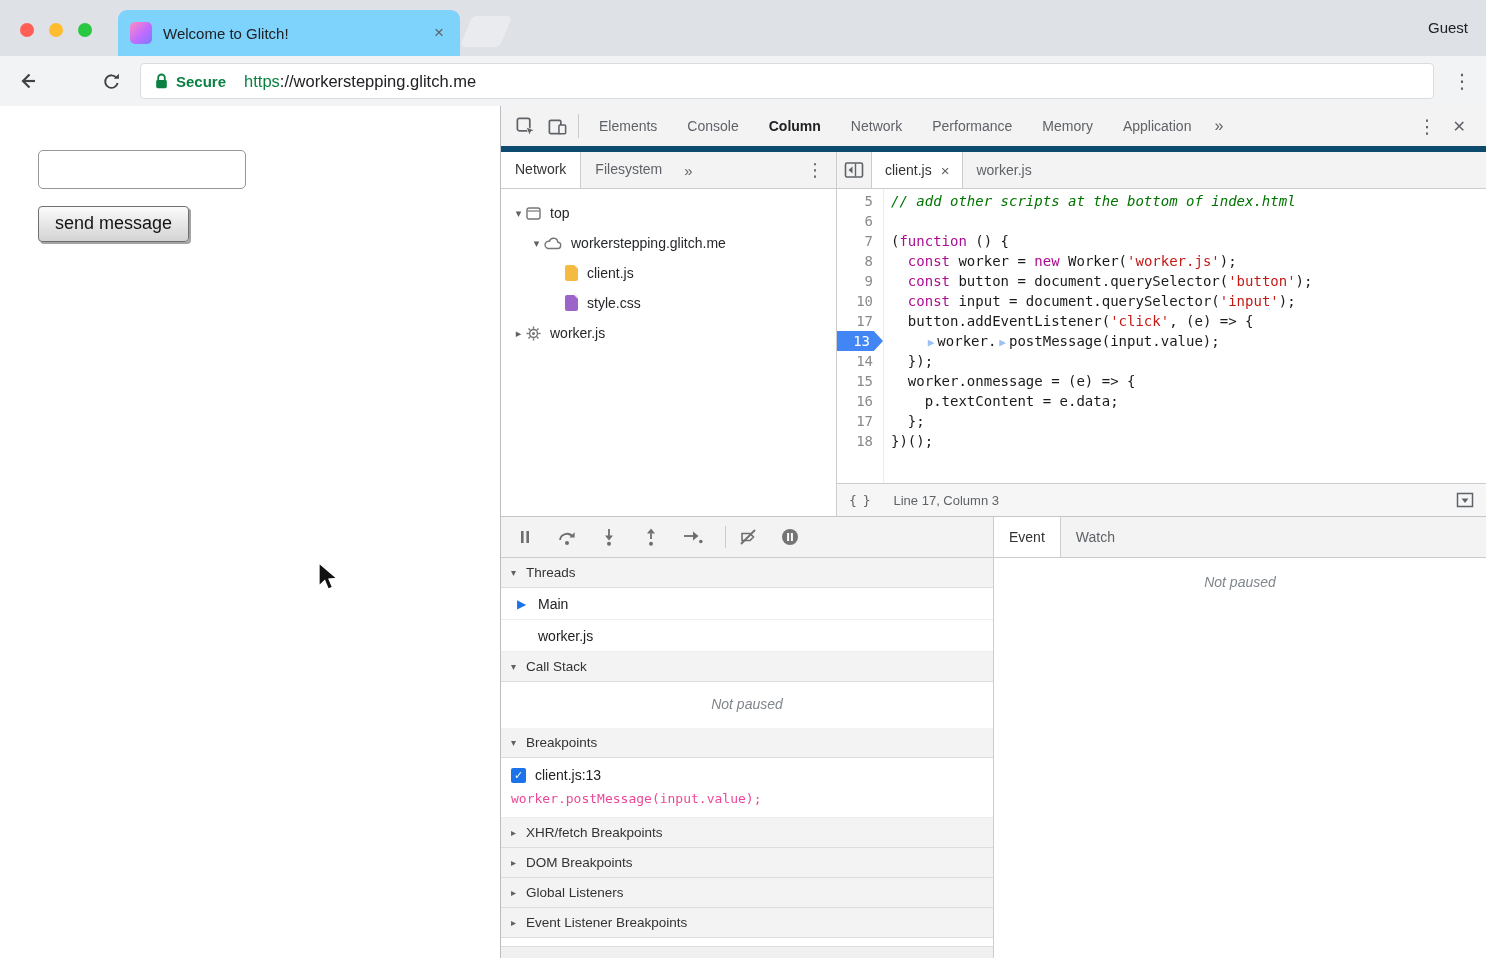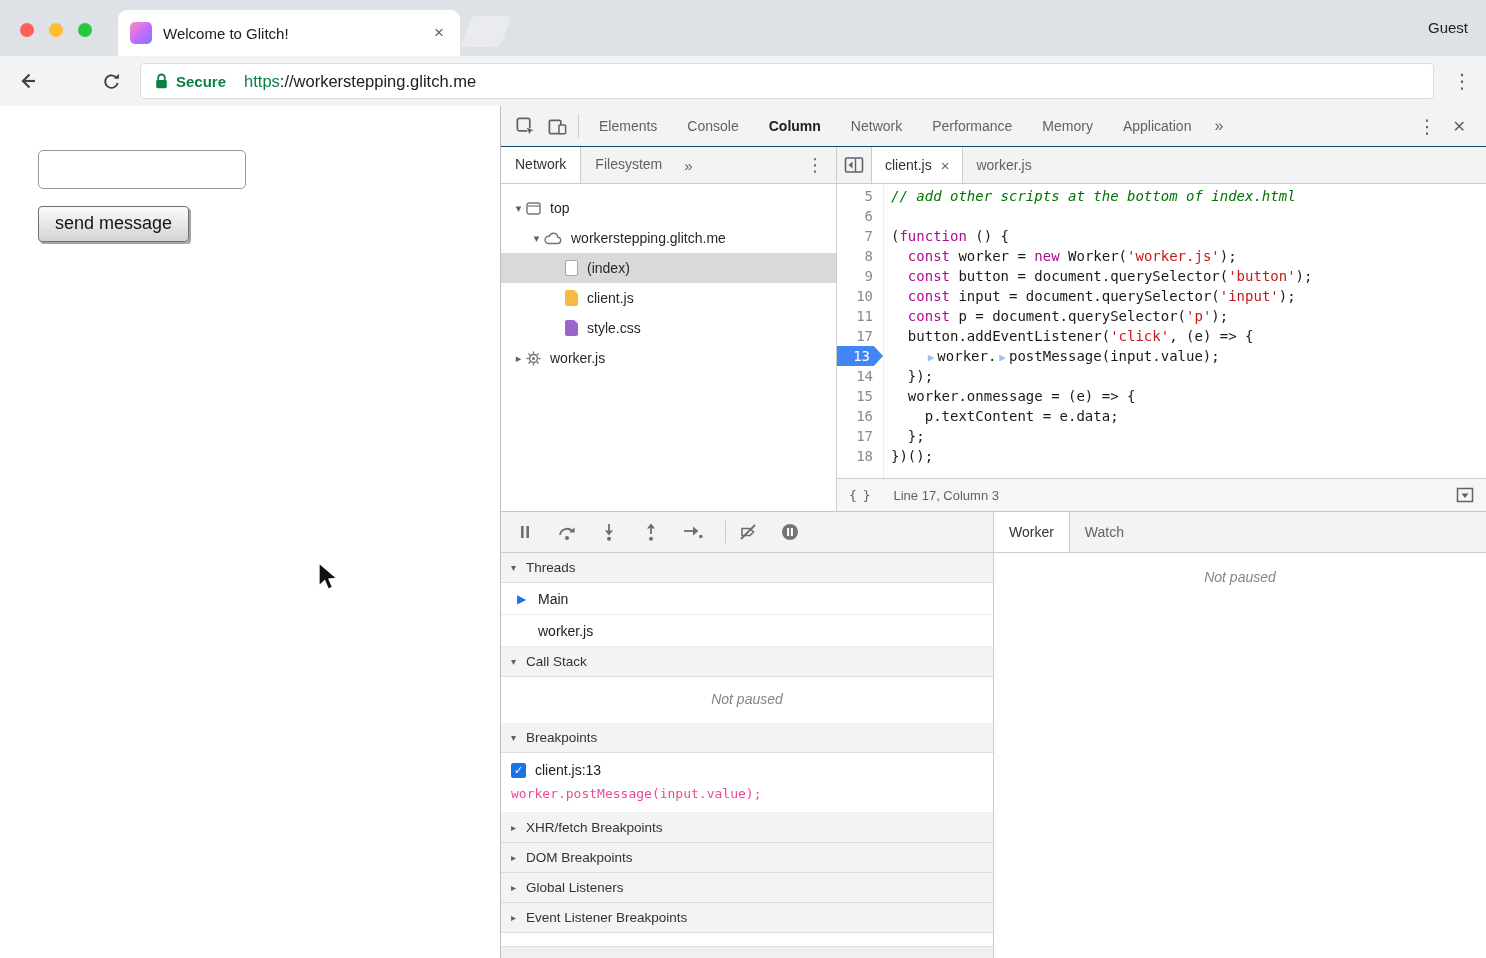--- a/index.html
+++ b/index.html
@@ -4,21 +4,21 @@
 <style>
   html,body{margin:0;padding:0;background:#fff;}
   #app{position:relative;width:1486px;height:958px;overflow:hidden;
        font-family:"Liberation Sans",sans-serif;background:#fff;color:#202124;}
 
   
   .tabstrip{position:absolute;top:0;left:0;right:0;height:56px;background:#dee1e6;}
   .traffic{position:absolute;top:23px;left:20px;display:flex;gap:15px;}
   .light{width:14px;height:14px;border-radius:50%;display:inline-block;}
   .light.red{background:#ff5f57;}.light.yellow{background:#febc2e;}.light.green{background:#28c840;}
-  .tab{position:absolute;left:118px;top:10px;width:342px;height:46px;background:#ffffff;
+  .tab{position:absolute;left:118px;top:10px;width:342px;height:46px;background:#7dd3fc;
        border-radius:9px 9px 0 0;display:flex;align-items:center;padding:0 12px;box-sizing:border-box;}
   .favicon{width:22px;height:22px;border-radius:5px;flex:0 0 auto;
        background:linear-gradient(135deg,#ff8bc0 0%,#c06bff 55%,#7a7bff 100%);}
   .tab-title{margin-left:11px;font-size:15px;color:#202124;flex:1;white-space:nowrap;overflow:hidden;}
   .tab-close{color:#5f6368;font-size:17px;padding:0 4px;cursor:default;}
   .newtab{position:absolute;left:466px;top:16px;width:40px;height:31px;background:#e9ebee;
        transform:skewX(-22deg);border-radius:5px;}
   .guest{position:absolute;right:18px;top:19px;font-size:15px;color:#202124;}
 
   .toolbar{position:absolute;top:56px;left:0;right:0;height:50px;background:#f1f3f4;
@@ -39,21 +39,21 @@
        border-radius:5px;background:#fff;box-sizing:border-box;outline:none;font-size:16px;padding:0 8px;}
   .send-btn{position:absolute;left:38px;top:100px;padding:6px 16px 7px;font-size:18px;color:#141414;
        background:linear-gradient(#fbfbfb,#d3d3d3);border:1px solid #6f6f6f;border-radius:4px;
        box-shadow:2px 2px 0 rgba(50,50,50,.45);font-family:"Liberation Sans",sans-serif;}
   .cursor{position:absolute;left:315px;top:456px;}
 
   .devtools{flex:1;border-left:1px solid #b9bcc0;display:flex;flex-direction:column;
        box-sizing:border-box;background:#fff;min-width:0;}
 
   
-  .dt-toolbar{height:40px;background:#f3f3f3;border-bottom:1px solid #0c4a6e;display:flex;
+  .dt-toolbar{height:40px;background:#f3f3f3;border-bottom:6px solid #0c4a6e;display:flex;
        align-items:center;padding:0 8px;flex:0 0 auto;}
   .dt-iconbtn{width:32px;height:32px;display:flex;align-items:center;justify-content:center;flex:0 0 auto;}
   .dt-sep{width:1px;height:24px;background:#ccc;margin:0 5px;flex:0 0 auto;}
   .dt-tabs{display:flex;height:100%;}
   .dt-tab{padding:0 15px;font-size:14px;color:#5f6368;line-height:40px;white-space:nowrap;}
   .dt-tab.active{color:#202124;font-weight:bold;}
   .dt-more{color:#5f6368;font-size:16px;padding:0 8px;}
   .dt-kebab{margin-left:auto;color:#5f6368;font-size:19px;padding:0 10px;}
   .dt-close{color:#5f6368;font-size:16px;padding:0 12px 0 6px;}
 
@@ -245,26 +245,20 @@
               </div>
               <div class="tree-row" style="padding-left: 28px;">
                 <span class="tw-arrow">▾</span>
                 <span class="tw-icon">
                   <svg width="18" height="13" viewBox="0 0 18 13">
                     <path d="M13.8 5.2a4.3 4.3 0 0 0-8.4-.9A3.4 3.4 0 0 0 4 11.5h9.3a3 3 0 0 0 .5-6.3z" fill="none" stroke="#757575" stroke-width="1.4"></path>
                   </svg>
                 </span>
                 <span>workerstepping.glitch.me</span>
               </div>
-              <div class="tree-row selected" style="padding-left: 64px;">
-                <span class="tw-icon">
-                  <span class="fic gray"></span>
-                </span>
-                <span>(index)</span>
-              </div>
               <div class="tree-row" style="padding-left: 64px;">
                 <span class="tw-icon">
                   <span class="fic yellow"></span>
                 </span>
                 <span>client.js</span>
               </div>
               <div class="tree-row" style="padding-left: 64px;">
                 <span class="tw-icon">
                   <span class="fic purple"></span>
                 </span>
@@ -331,24 +325,20 @@
               </div>
               <div class="cl">
                 <span class="ln">9</span>
                 <span class="lc"><span>  </span><span class="tok-kw">const</span><span> button = document.querySelector(</span><span class="tok-str">'button'</span><span>);</span></span>
               </div>
               <div class="cl">
                 <span class="ln">10</span>
                 <span class="lc"><span>  </span><span class="tok-kw">const</span><span> input = document.querySelector(</span><span class="tok-str">'input'</span><span>);</span></span>
               </div>
               <div class="cl">
-                <span class="ln">11</span>
-                <span class="lc"><span>  </span><span class="tok-kw">const</span><span> p = document.querySelector(</span><span class="tok-str">'p'</span><span>);</span></span>
-              </div>
-              <div class="cl">
                 <span class="ln">17</span>
                 <span class="lc"><span>  button.addEventListener(</span><span class="tok-str">'click'</span><span>, (e) =&gt; {</span></span>
               </div>
               <div class="cl">
                 <span class="ln bp">13</span>
                 <span class="lc"><span>    </span><span class="tok-marker">▶</span><span>worker.</span><span class="tok-marker">▶</span><span>postMessage(input.value);</span></span>
               </div>
               <div class="cl">
                 <span class="ln">14</span>
                 <span class="lc"><span>  });</span></span>
@@ -490,21 +480,21 @@
                   <span class="tri">▸</span>
                   <span>Event Listener Breakpoints</span>
                 </div>
               </div>
             <div class="hscroll"></div>
           </div>
         </div>
 
         <div class="scope">
           <div class="scope-tabbar" id="scope-tabs">
-              <div class="scope-tab active">Worker</div>
+              <div class="scope-tab active">Event</div>
               <div class="scope-tab">Watch</div>
             </div>
           <div class="scope-body">Not paused</div>
         </div>
 
       </div>
     </div>
   </div>
 </div>
 

